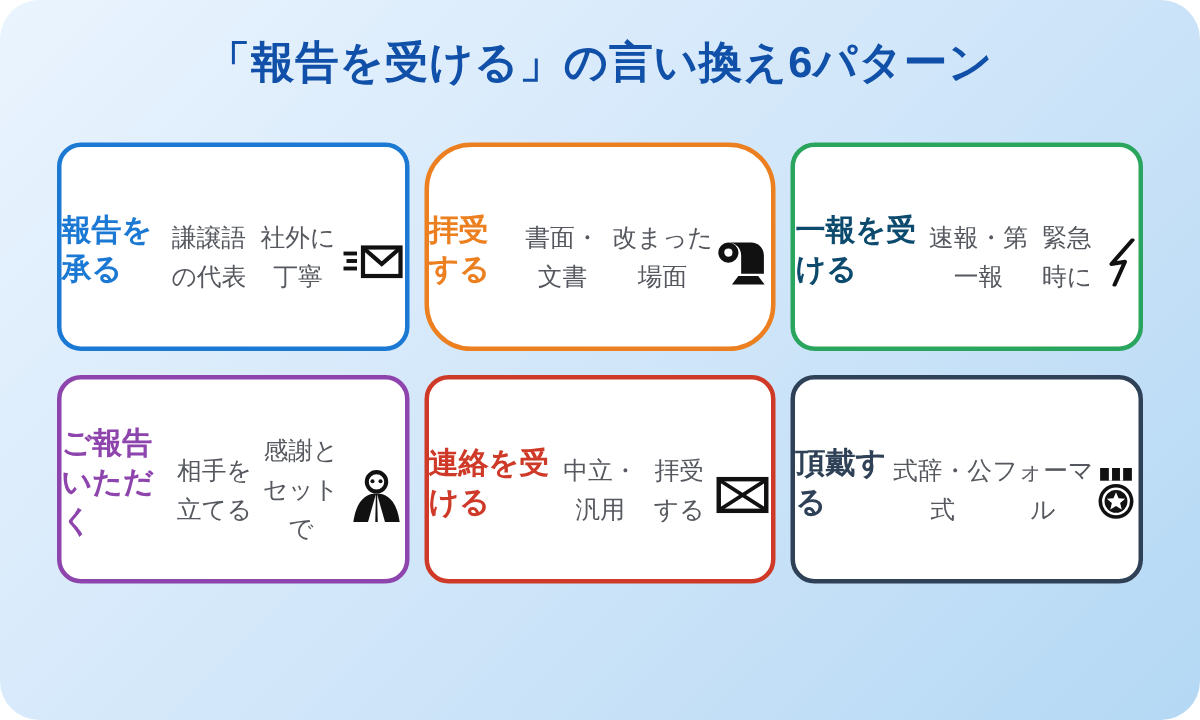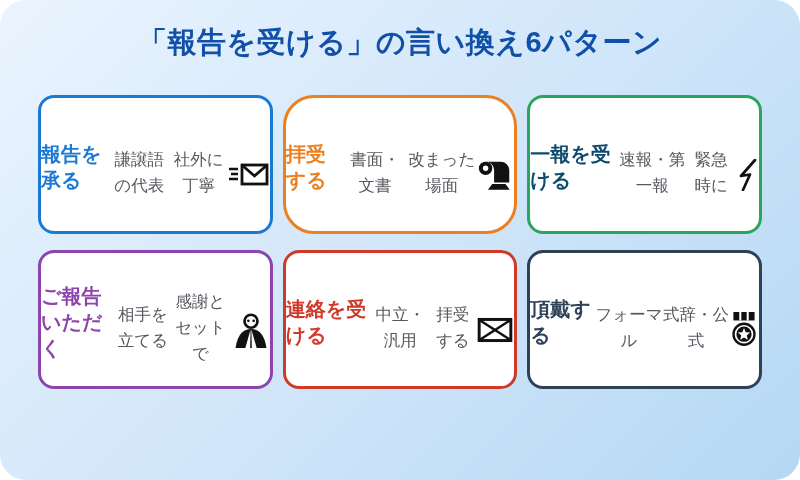--- a/index.html
+++ b/index.html
@@ -133,22 +133,22 @@
         <svg width="38" height="28" viewBox="0 0 36 26">
           <rect x="3" y="3" width="30" height="20" fill="none" stroke="#111" stroke-width="2.8"></rect>
           <line x1="4" y1="4" x2="32" y2="22" stroke="#111" stroke-width="2.4"></line>
           <line x1="32" y1="4" x2="4" y2="22" stroke="#111" stroke-width="2.4"></line>
         </svg>
       </div>
     </div>
 
     <div class="card" style="border-color: rgb(47, 65, 86);">
       <div class="card-title" style="color: rgb(47, 65, 86);">頂戴する</div>
+      <div class="card-line">式辞・公式</div>
       <div class="card-line">フォーマル</div>
-      <div class="card-line">式辞・公式</div>
       <div class="card-icon">
         <svg width="30" height="36" viewBox="0 0 28 34">
           <rect x="4" y="0" width="20" height="8" fill="#111"></rect>
           <rect x="9.5" y="0" width="2" height="8" fill="#fff"></rect>
           <rect x="16.5" y="0" width="2" height="8" fill="#fff"></rect>
           <circle cx="14" cy="21" r="11" fill="#111"></circle>
           <circle cx="14" cy="21" r="8" fill="none" stroke="#fff" stroke-width="1.6"></circle>
           <polygon fill="#fff" points="14,15.2 15.6,19.1 19.8,19.4 16.6,22.1 17.6,26.2 14,24 10.4,26.2 11.4,22.1 8.2,19.4 12.4,19.1"></polygon>
         </svg>
       </div>

